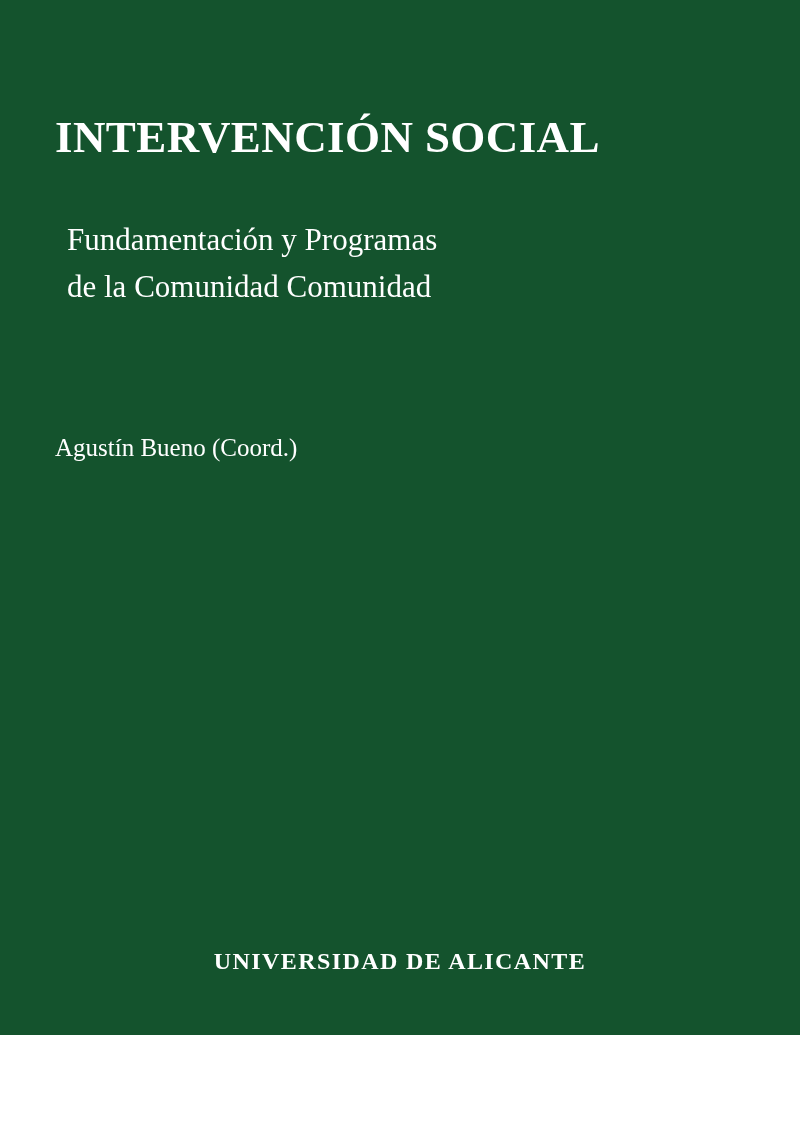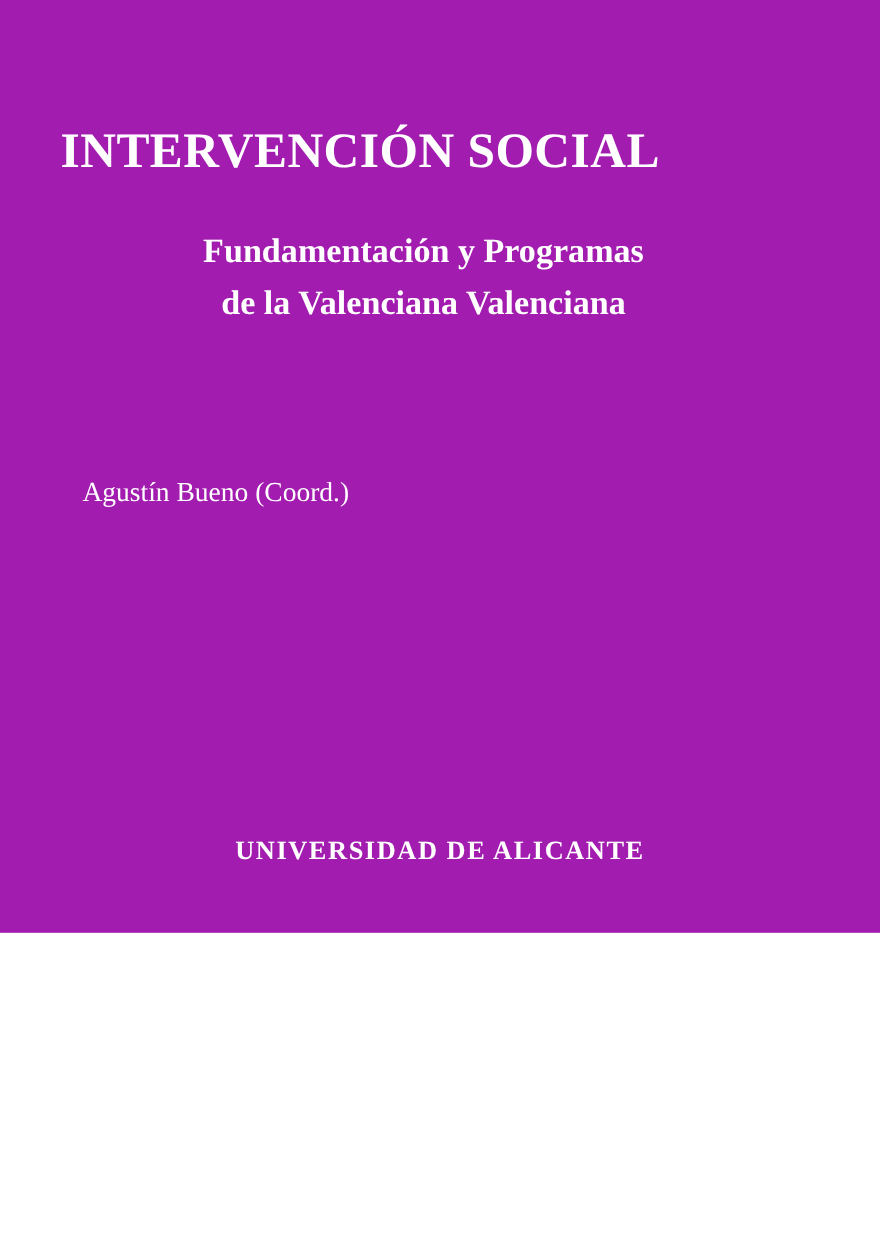--- a/index.html
+++ b/index.html
@@ -9,22 +9,22 @@
   body {
     width: 800px;
     height: 1129px;
     background: #ffffff;
     font-family: "Liberation Serif", serif;
     overflow: hidden;
   }
   .cover {
     position: relative;
     width: 800px;
-    height: 848px;
-    background: #a21caf;
+    height: 1035px;
+    background: #14532d;
     box-sizing: border-box;
     overflow: hidden;
   }
   .title-block {
     position: absolute;
     left: 55px;
     top: 108px;
     width: 660px;
   }
   .main-title {
@@ -37,42 +37,40 @@
     margin: 0;
     text-transform: uppercase;
   }
   .main-title .line {
     display: block;
     white-space: pre;
   }
   .subtitle {
     color: #ffffff;
     font-family: "Liberation Serif", serif;
-    font-weight: bold;
+    font-weight: normal;
     font-size: 31px;
     line-height: 1.5;
-    margin: 0;
+    margin: 12px;
     padding-top: 38px;
-    text-align: center;
   }
   .subtitle .line {
     display: block;
     white-space: pre;
   }
   .author {
     position: absolute;
     left: 55px;
     top: 432px;
     color: #ffffff;
     font-family: "Liberation Serif", serif;
     font-weight: normal;
     font-size: 25px;
     line-height: 1.3;
     white-space: pre;
-    margin-left: 20px;
   }
   .publisher {
     position: absolute;
     left: 0;
     right: 0;
     bottom: 57px;
     text-align: center;
     color: #ffffff;
     font-family: "Liberation Serif", serif;
     font-weight: bold;
@@ -90,21 +88,21 @@
 <body>
 
 <div class="cover">
 
   <div class="title-block">
     <h1 class="main-title">
       <span class="line">INTERVENCIÓN SOCIAL</span>
     </h1>
     <h2 class="subtitle">
       <span class="line">Fundamentación y Programas</span>
-      <span class="line">de la Valenciana Valenciana</span>
+      <span class="line">de la Comunidad Comunidad</span>
     </h2>
   </div>
 
   <div class="author">Agustín Bueno (Coord.)</div>
 
   <div class="publisher">
     <span class="line">UNIVERSIDAD DE ALICANTE</span>
   </div>
 
 </div>

